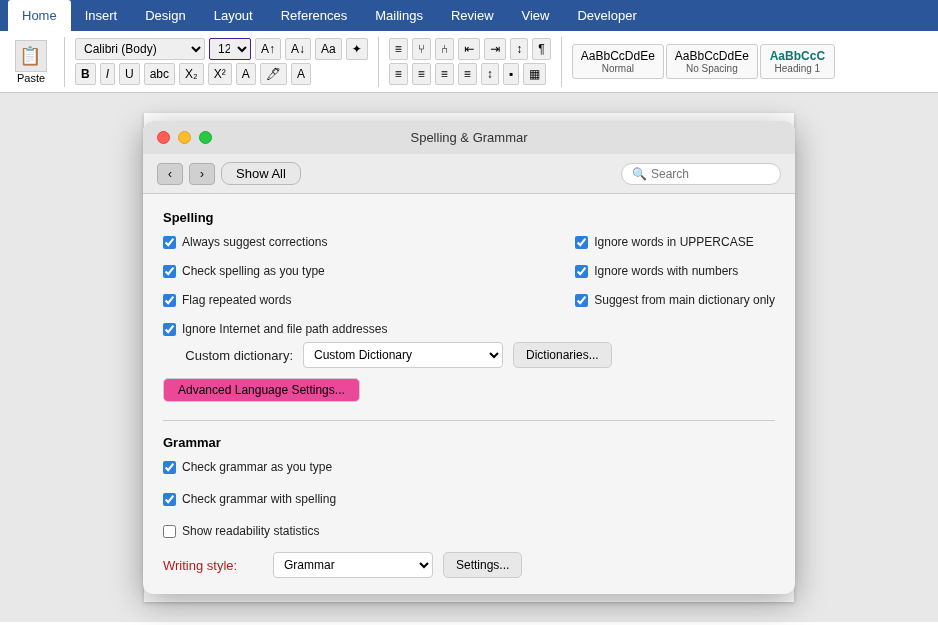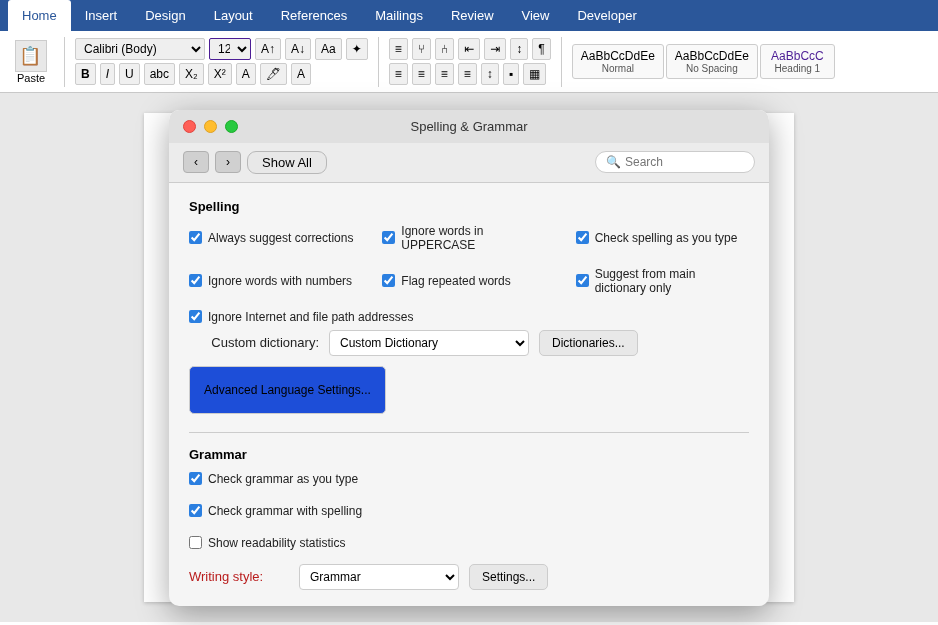--- a/index.html
+++ b/index.html
@@ -33,48 +33,48 @@
     
     .doc-area { background: #e8e8e8; width: 100%; height: calc(625px - 96px); display: flex; justify-content: center; padding: 20px; position: relative; }
     .doc-page { background: #fff; width: 650px; min-height: 400px; padding: 40px 60px; box-shadow: 0 1px 4px rgba(0,0,0,0.2); position: relative; }
     .doc-text { font-size: 24px; font-weight: bold; line-height: 1.6; color: #000; font-family: 'Times New Roman', serif; }
     .doc-text .line { display: block; }
     .cursor-line { display: flex; align-items: flex-end; }
     .cursor { display: inline-block; width: 2px; height: 28px; background: #000; margin-left: 0; }
 
     
     .dialog-overlay { position: absolute; top: 0; left: 0; width: 100%; height: 100%; display: flex; justify-content: center; align-items: center; }
-    .dialog { background: #f5f5f5; border-radius: 10px; box-shadow: 0 8px 32px rgba(0,0,0,0.35); width: 600px; min-height: 400px; overflow: hidden; }
+    .dialog { background: #f5f5f5; border-radius: 10px; box-shadow: 0 8px 32px rgba(0,0,0,0.35); width: 652px; min-height: 400px; overflow: hidden; }
     .dialog-titlebar { background: #e0e0e0; border-radius: 10px 10px 0 0; display: flex; align-items: center; padding: 10px 14px; gap: 8px; position: relative; }
     .traffic-light { width: 13px; height: 13px; border-radius: 50%; cursor: pointer; }
     .tl-close { background: #ff5f57; border: 1px solid #e0443e; }
     .tl-min { background: #ffbd2e; border: 1px solid #dea123; }
     .tl-max { background: #28c940; border: 1px solid #1aab29; }
     .dialog-title { position: absolute; left: 50%; transform: translateX(-50%); font-size: 13px; font-weight: 500; color: #333; }
 
     .dialog-nav { display: flex; align-items: center; gap: 6px; padding: 8px 14px; border-bottom: 1px solid #ccc; background: #ececec; }
     .nav-btn { background: #d0d0d0; border: 1px solid #b0b0b0; border-radius: 4px; width: 26px; height: 22px; cursor: pointer; display: flex; align-items: center; justify-content: center; font-size: 12px; }
     .show-all-btn { background: #e8e8e8; border: 1px solid #b8b8b8; border-radius: 9px; padding: 3px 14px; font-size: 13px; cursor: pointer; }
     .search-box { margin-left: auto; background: #fff; border: 1px solid #ccc; border-radius: 12px; padding: 3px 10px; font-size: 12px; display: flex; align-items: center; gap: 4px; width: 160px; }
     .search-input { border: none; outline: none; background: transparent; font-size: 12px; width: 130px; }
 
     .dialog-content { padding: 16px 20px; }
 
     .section-title { font-size: 13px; font-weight: bold; color: #000; margin-bottom: 10px; }
 
-    .checkbox-grid { display: grid; grid-template-columns: 1fr 1fr 1fr; gap: 15px 20px; margin-bottom: 6px; }
+    .checkbox-grid { display: grid; grid-template-columns: 1fr; gap: 15px 20px; margin-bottom: 6px; }
     .checkbox-item { display: flex; align-items: center; gap: 6px; font-size: 12px; color: #222; }
     .checkbox-item input[type="checkbox"] { accent-color: #2b7fe0; width: 13px; height: 13px; }
 
     .dict-row { display: flex; align-items: center; gap: 10px; margin-bottom: 10px; }
     .dict-label { font-size: 13px; color: #222; min-width: 130px; text-align: right; }
     .dict-select { font-size: 12px; border: 1px solid #ccc; border-radius: 4px; padding: 2px 6px; height: 26px; width: 200px; background: #fff; }
     .dict-btn { font-size: 12px; border: 1px solid #ccc; border-radius: 5px; padding: 3px 12px; cursor: pointer; background: #e8e8e8; height: 26px; }
 
-    .adv-btn { font-size: 12px; border: 1px solid #ccc; border-radius: 5px; padding: 16px 14px; cursor: pointer; background: #1d4ed8; margin-bottom: 14px; }
+    .adv-btn { font-size: 12px; border: 1px solid #ccc; border-radius: 5px; padding: 4px 14px; cursor: pointer; background: #ec4899; margin-bottom: 14px; }
 
     .dialog-divider { border: none; border-top: 1px solid #ccc; margin: 4px 0 14px; }
 
     .grammar-section .checkbox-col { display: flex; flex-direction: column; gap: 18px; margin-bottom: 14px; }
 
     .writing-row { display: flex; align-items: center; gap: 10px; }
     .writing-label { font-size: 13px; color: #b91c1c; min-width: 100px; }
     .writing-select { font-size: 12px; border: 1px solid #ccc; border-radius: 4px; padding: 2px 6px; height: 26px; width: 160px; background: #fff; }
     .settings-btn { font-size: 12px; border: 1px solid #ccc; border-radius: 5px; padding: 3px 12px; cursor: pointer; background: #e8e8e8; height: 26px; }
   </style>
@@ -155,21 +155,21 @@
   <div class="style-buttons">
     <div class="style-card">
       <div>AaBbCcDdEe</div>
       <div style="font-size:10px;color:#555;">Normal</div>
     </div>
     <div class="style-card">
       <div>AaBbCcDdEe</div>
       <div style="font-size:10px;color:#555;">No Spacing</div>
     </div>
     <div class="style-card">
-      <div style="color:#4c1d95;font-weight:normal;">AaBbCcC</div>
+      <div style="color:#0f766e;font-weight:bold;">AaBbCcC</div>
       <div style="font-size:10px;color:#555;">Heading 1</div>
     </div>
   </div>
 </div>
 
 <div class="doc-area">
   <div class="doc-page">
     <div class="doc-text">
       <span class="line">Qualificaoitns</span>
       <span class="line">Qualifications</span>

